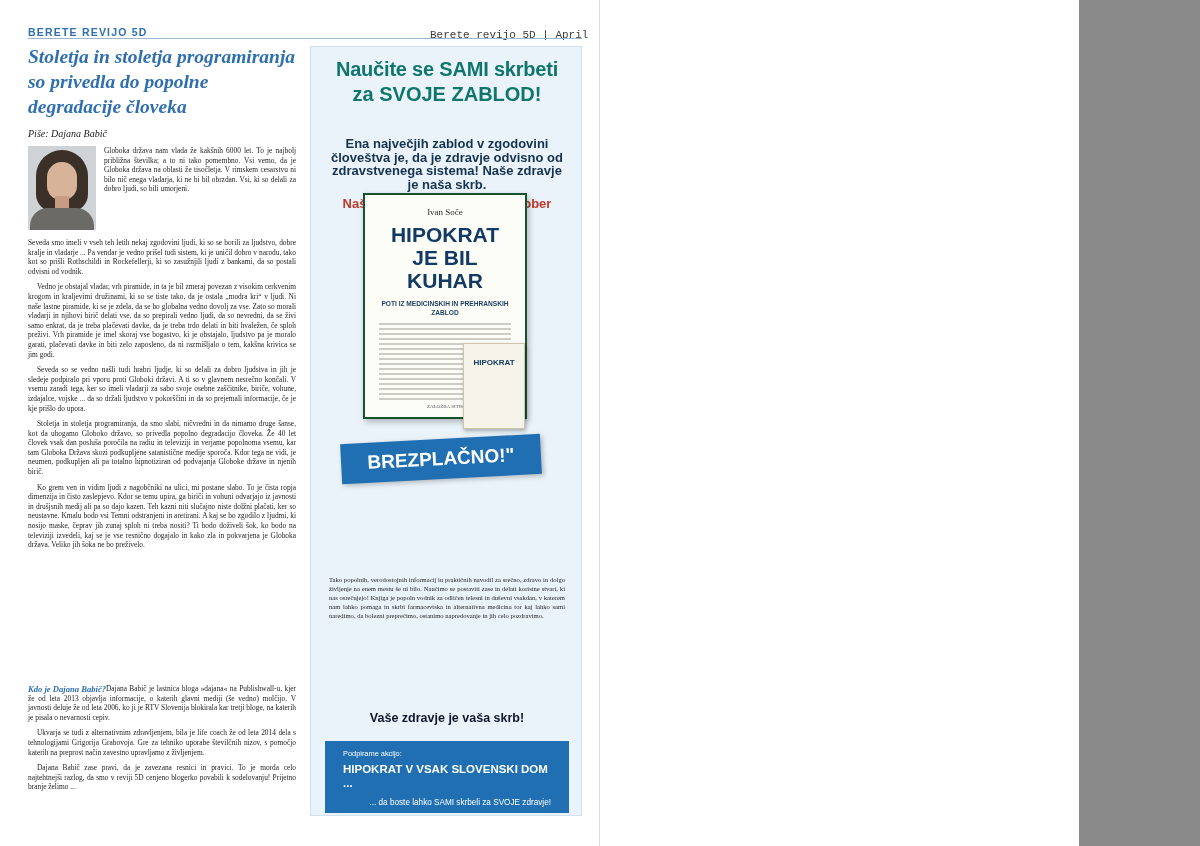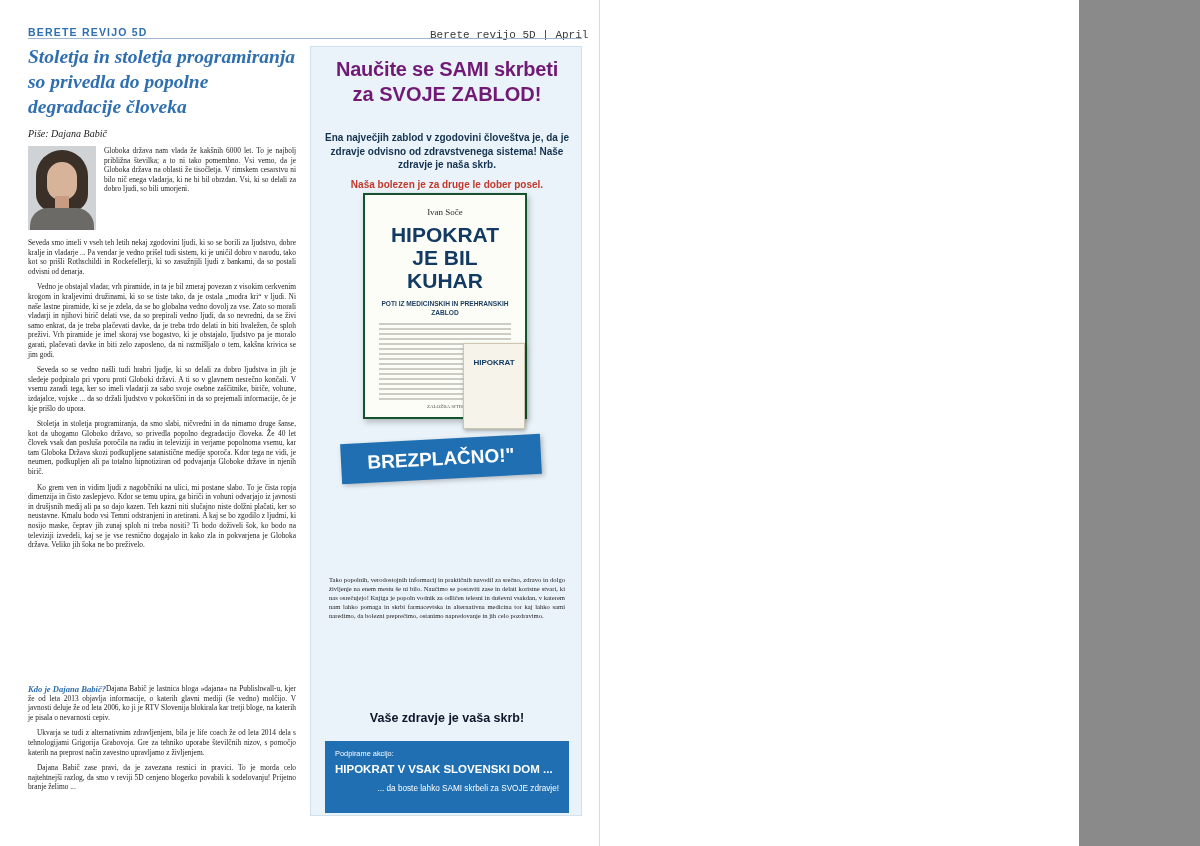--- a/index.html
+++ b/index.html
@@ -137,30 +137,30 @@
     background: #eaf3fa;
     border: 1px solid #cfe0ef;
     box-sizing: border-box;
   }
   .ad-head {
     position: absolute;
     left: 0; top: 10px; width: 272px;
     text-align: center;
     font-family: "Liberation Sans", sans-serif;
     font-weight: bold;
-    color: #701a75;
+    color: #0f766e;
   }
   .ad-head .l1 { font-size: 20px; line-height: 25px; letter-spacing: -0.2px; }
   .ad-head .l2 { font-size: 20px; line-height: 25px; }
   .ad-sub {
     position: absolute;
-    left: 14px; top: 84px; width: 244px;
-    text-align: center;
-    font-family: "Liberation Sans", sans-serif;
-    font-size: 10px;
+    left: 14px; top: 90px; width: 244px;
+    text-align: center;
+    font-family: "Liberation Sans", sans-serif;
+    font-size: 13px;
     line-height: 13.5px;
     color: #15324f;
     font-weight: bold;
   }
   .ad-sub .red { color: #c0392b; }
 
   .bookwrap {
     position: absolute;
     left: 34px; top: 146px; width: 206px; height: 235px;
   }
@@ -266,21 +266,21 @@
     font-weight: bold;
     font-size: 12.5px;
     color: #0f172a;
   }
   .ad-foot {
     position: absolute;
     left: 14px; top: 694px; width: 244px; height: 72px;
     background: #1f6fb2;
     color: #ffffff;
     box-sizing: border-box;
-    padding: 8px 10px;
+    padding: 8px 18px;
   }
   .ad-foot .f1 { font-family: "Liberation Sans", sans-serif; font-size: 7.4px; }
   .ad-foot .f2 {
     font-family: "Liberation Sans", sans-serif; font-weight: bold;
     font-size: 11.5px; margin-top: 4px; line-height: 14px;
   }
   .ad-foot .f3 {
     font-family: "Liberation Sans", sans-serif; font-size: 8.2px;
     margin-top: 8px; text-align: right;
   }
@@ -315,21 +315,21 @@
       <div class="hair"></div>
       <div class="face"></div>
       <div class="neck"></div>
       <div class="body"></div>
     </div>
 
     <div class="col-text" style="left:104px;top:146px;width:192px;">
       <p>Globoka država nam vlada že kakšnih 6000 let. To je najbolj približna številka; a to ni tako pomembno. Vsi vemo, da je Globoka država na oblasti že tisočletja. V rimskem cesarstvu ni bilo nič enega vladarja, ki ne bi bil obrzdan. Vsi, ki so delali za dobro ljudi, so bili umorjeni.</p>
     </div>
     <div class="col-text" style="left:28px;top:238px;width:268px;height:560px;">
-      <p>Seveda smo imeli v vseh teh letih nekaj zgodovini ljudi, ki so se borili za ljudstvo, dobre kralje in vladarje ... Pa vendar je vedno prišel tudi sistem, ki je uničil dobro v narodu, tako kot so prišli Rothschildi in Rockefellerji, ki so zasužnjili ljudi z bankami, da so postali odvisni od denarja.</p>
+      <p>Seveda smo imeli v vseh teh letih nekaj zgodovini ljudi, ki so se borili za ljudstvo, dobre kralje in vladarje ... Pa vendar je vedno prišel tudi sistem, ki je uničil dobro v narodu, tako kot so prišli Rothschildi in Rockefellerji, ki so zasužnjili ljudi z bankami, da so postali odvisni od vodnik.</p>
       <p>Vedno je obstajal vladar, vrh piramide, in ta je bil zmeraj povezan z visokim cerkvenim krogom in kraljevimi družinami, ki so se tiste tako, da je ostala „modra kri“ v ljudi. Ni naše lastne piramide, ki se je zdela, da se bo globalna vedno dovolj za vse. Zato so morali vladarji in njihovi birič delati vse, da so prepirali vedno ljudi, da so nevredni, da se živi samo enkrat, da je treba plačevati davke, da je treba trdo delati in biti hvaležen, če sploh preživi. Vrh piramide je imel skoraj vse bogastvo, ki je obstajalo, ljudstvo pa je moralo garati, plačevati davke in biti zelo zaposleno, da ni razmišljalo o tem, kakšna krivica se jim godi.</p>
       <p>Seveda so se vedno našli tudi hrabri ljudje, ki so delali za dobro ljudstva in jih je sledeje podpiralo pri vporu proti Globoki državi. A ti so v glavnem nesrečno končali. V vsemu zaradi tega, ker so imeli vladarji za sabo svoje osebne zaščitnike, biriče, vohune, izdajalce, vojske ... da so držali ljudstvo v pokorščini in da so prejemali informacije, če je kje prišlo do upora.</p>
       <p>Stoletja in stoletja programiranja, da smo slabi, ničvredni in da nimamo druge šanse, kot da ubogamo Globoko državo, so privedla popolno degradacijo človeka. Že 40 let človek vsak dan posluša poročila na radiu in televiziji in verjame popolnoma vsemu, kar tam Globoka Država skozi podkupljene satanistične medije sporoča. Kdor tega ne vidi, je neumen, podkupljen ali pa totalno hipnotiziran od podvajanja Globoke države in njenih birič.</p>
       <p>Ko grem ven in vidim ljudi z nagobčniki na ulici, mi postane slabo. To je čista ropja dimenzija in čisto zaslepjevo. Kdor se temu upira, ga biriči in vohuni odvarjajo iz javnosti in drušjsnih medij ali pa so dajo kazen. Teh kazni niti slučajno niste dolžni plačati, ker so neustavne. Kmalu bodo vsi Temni odstranjeni in aretirani. A kaj se bo zgodilo z ljudmi, ki nosijo maske, čeprav jih zunaj sploh ni treba nositi? Ti bodo doživeli šok, ko bodo na televiziji izvedeli, kaj se je vse resnično dogajalo in kako zla in pokvarjena je Globoka država. Veliko jih šoka ne bo preživelo.</p>
       <p></p>
     </div>
 
     <div class="l-box-title" style="top:684px;">Kdo je Dajana Babič?</div>
     <div class="col-text" style="left:28px;top:684px;width:268px;">
       <p style="text-indent:78px;">Dajana Babič je lastnica bloga »dajana« na Publishwall-u, kjer že od leta 2013 objavlja informacije, o katerih glavni mediji (še vedno) molčijo. V javnosti deluje že od leta 2006, ko ji je RTV Slovenija blokirala kar tretji bloge, na katerih je pisala o nevarnosti cepiv.</p>

